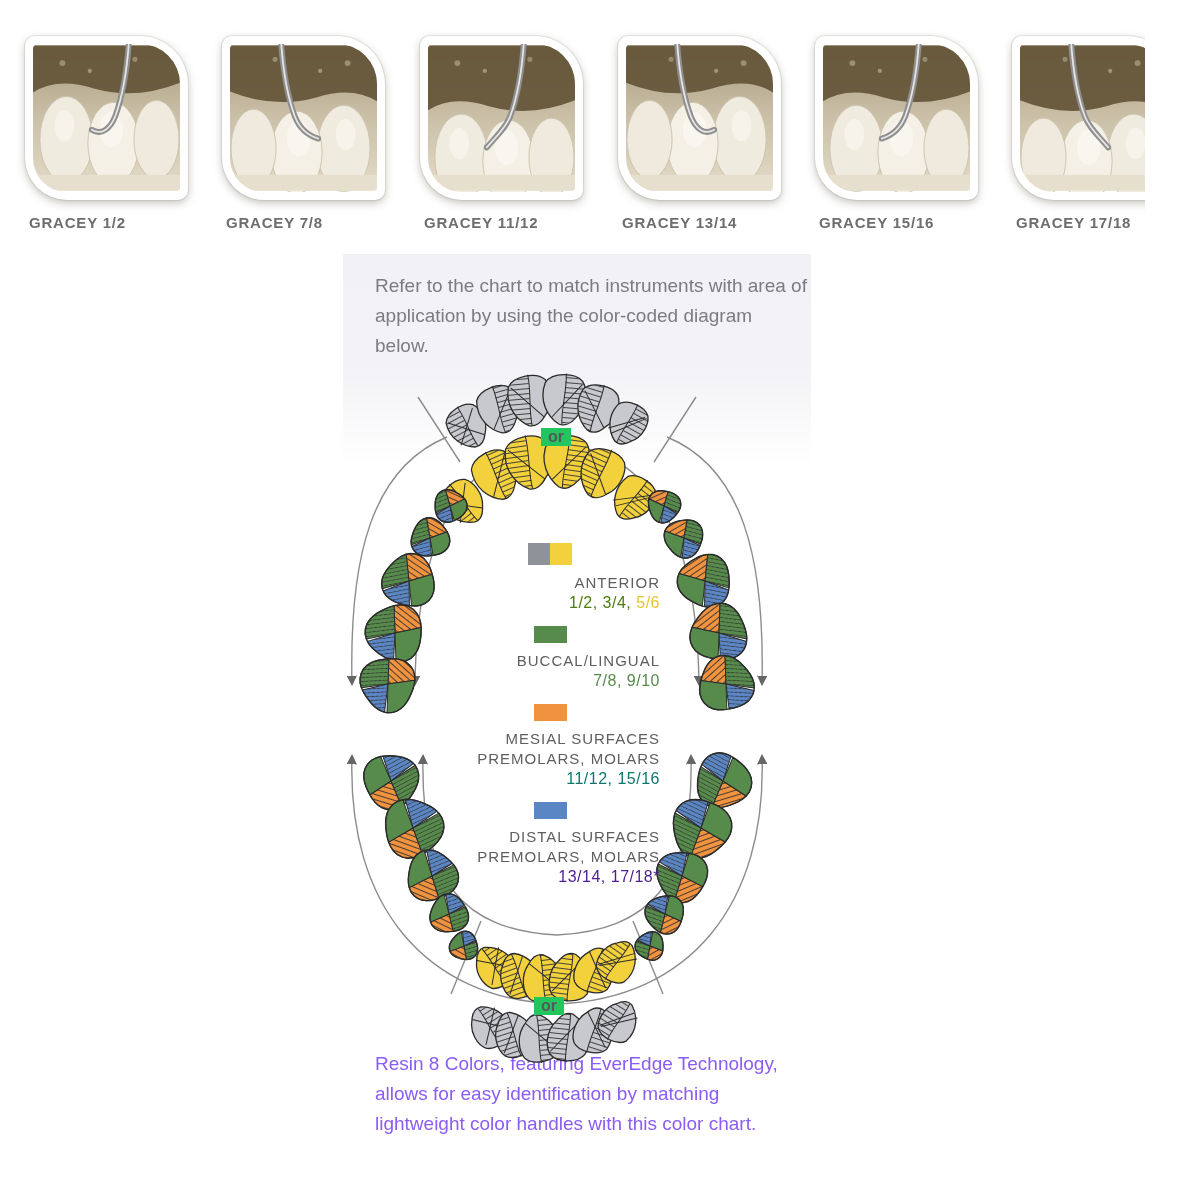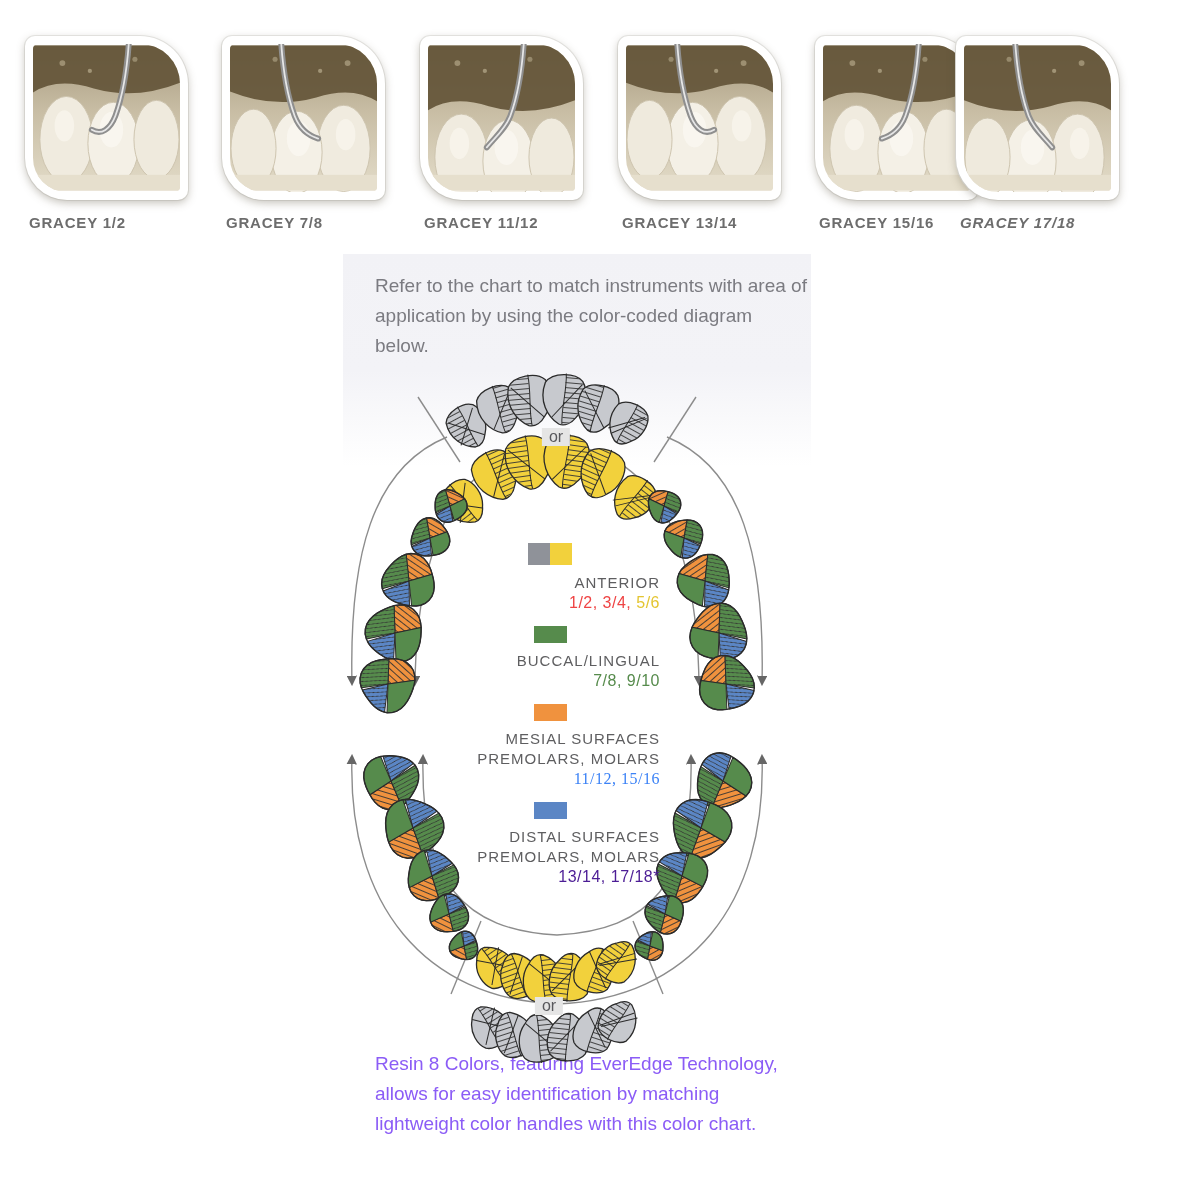--- a/index.html
+++ b/index.html
@@ -17,21 +17,21 @@
   
   .intro-box{position:absolute;left:343px;top:254px;width:468px;height:212px;
      background:linear-gradient(to bottom,#f2f2f6 0%,#f3f3f7 55%,rgba(243,243,247,0) 100%);}
   .intro-text{padding:17px 0 0 32px;font-size:19px;line-height:30px;color:#7b7b81;}
   
   .footer-text{position:absolute;left:375px;top:1049px;width:480px;
      font-size:19px;line-height:30px;color:#8b5cf6;}
   
   .diagram-svg{position:absolute;left:0;top:0;width:1200px;height:1200px;z-index:2;pointer-events:none;}
   .or-label{position:absolute;z-index:3;transform:translate(-50%,-50%);
-     background:#e5e5e5;padding:0 7px;font-size:16px;font-weight:normal;color:#58585c;}
+     background:#22c55e;padding:0 7px;font-size:16px;font-weight:bold;color:#58585c;}
   
   .legend{position:absolute;left:440px;top:543px;width:220px;z-index:3;text-align:center;}
   .legend-item{margin-bottom:13px;text-align:right;}
   .legend-swatches{display:flex;justify-content:center;margin-bottom:8px;}
   .legend-sq{display:inline-block;}
   .legend-title{font-size:15px;letter-spacing:1px;color:#5e5e60;line-height:20px;}
   .legend-detail{font-size:16px;letter-spacing:0.5px;line-height:20px;color:#5e5e60;}
 </style>
 </head>
 <body>
@@ -177,21 +177,21 @@
               <ellipse cx="80" cy="95" rx="12" ry="18" fill="#faf8f1" opacity="0.8"></ellipse>
               <ellipse cx="32" cy="91" rx="10" ry="16" fill="#f9f6ee" opacity="0.7"></ellipse>
               <rect y="132" width="150" height="16" fill="#e6dfcd"></rect>
               <path d="M98,-6 C96,26 92,50 84,72 C79,85 70,92 60,95" fill="none" stroke="#8f8f8f" stroke-width="6" stroke-linecap="round"></path>
               <path d="M98,-6 C96,26 92,50 84,72 C79,85 70,92 60,95" fill="none" stroke="#e6e6e6" stroke-width="1.8" stroke-linecap="round"></path>
             </g>
           </svg>
         </div>
         <div class="photo-label">GRACEY 15/16</div>
       </div>
-      <div class="photo-card" style="left: 956px; font-style: italic;">
+      <div class="photo-card" style="left: 1012px;">
         <div class="photo-frame">
           <svg class="photo-img" viewBox="0 0 150 148">
             <defs>
               <linearGradient id="bg5" x1="0" y1="0" x2="0" y2="1">
                 <stop offset="0" stop-color="#a5997d"></stop>
                 <stop offset="0.45" stop-color="#c8bda4"></stop>
                 <stop offset="1" stop-color="#e3dcc9"></stop>
               </linearGradient>
             </defs>
             <rect width="150" height="148" fill="url(#bg5)"></rect>
@@ -720,36 +720,36 @@
   <div class="or-label" id="or-upper" style="left: 556px; top: 437px;">or</div>
   <div class="or-label" id="or-lower" style="left: 549px; top: 1006px;">or</div>
 
   <div class="legend">
       <div class="legend-item">
         <div class="legend-swatches">
           <span class="legend-sq" style="background: rgb(143, 146, 153); width: 22px; height: 22px;"></span>
           <span class="legend-sq" style="background: rgb(242, 209, 60); width: 22px; height: 22px;"></span>
         </div>
         <div class="legend-title">ANTERIOR</div>
-        <div class="legend-detail"><span style="color: #ef4444; margin-left: 16px;">1/2, 3/4, </span><span style="color: rgb(228, 197, 49); margin-top: 8px;">5/6</span></div>
+        <div class="legend-detail"><span style="color: #4d7c0f; margin-left: 16px;">1/2, 3/4, </span><span style="color: rgb(228, 197, 49); margin-top: 8px;">5/6</span></div>
       </div>
       <div class="legend-item">
         <div class="legend-swatches">
           <span class="legend-sq" style="background: rgb(86, 139, 76); width: 33px; height: 17px;"></span>
         </div>
         <div class="legend-title">BUCCAL/LINGUAL</div>
         <div class="legend-detail"><span style="color: rgb(86, 139, 76); margin-top: 48px;">7/8, 9/10</span></div>
       </div>
       <div class="legend-item">
         <div class="legend-swatches">
           <span class="legend-sq" style="background: rgb(240, 146, 62); width: 33px; height: 17px;"></span>
         </div>
         <div class="legend-title">MESIAL SURFACES</div>
         <div class="legend-title">PREMOLARS, MOLARS</div>
-        <div class="legend-detail"><span style="color: #3b82f6; font-family: Liberation Serif, serif;">11/12, 15/16</span></div>
+        <div class="legend-detail"><span style="color: #0f766e;">11/12, 15/16</span></div>
       </div>
       <div class="legend-item">
         <div class="legend-swatches">
           <span class="legend-sq" style="background: rgb(91, 134, 197); width: 33px; height: 17px;"></span>
         </div>
         <div class="legend-title">DISTAL SURFACES</div>
         <div class="legend-title">PREMOLARS, MOLARS</div>
         <div class="legend-detail"><span style="color: #4c1d95;">13/14, 17/18*</span></div>
       </div>
     </div>

